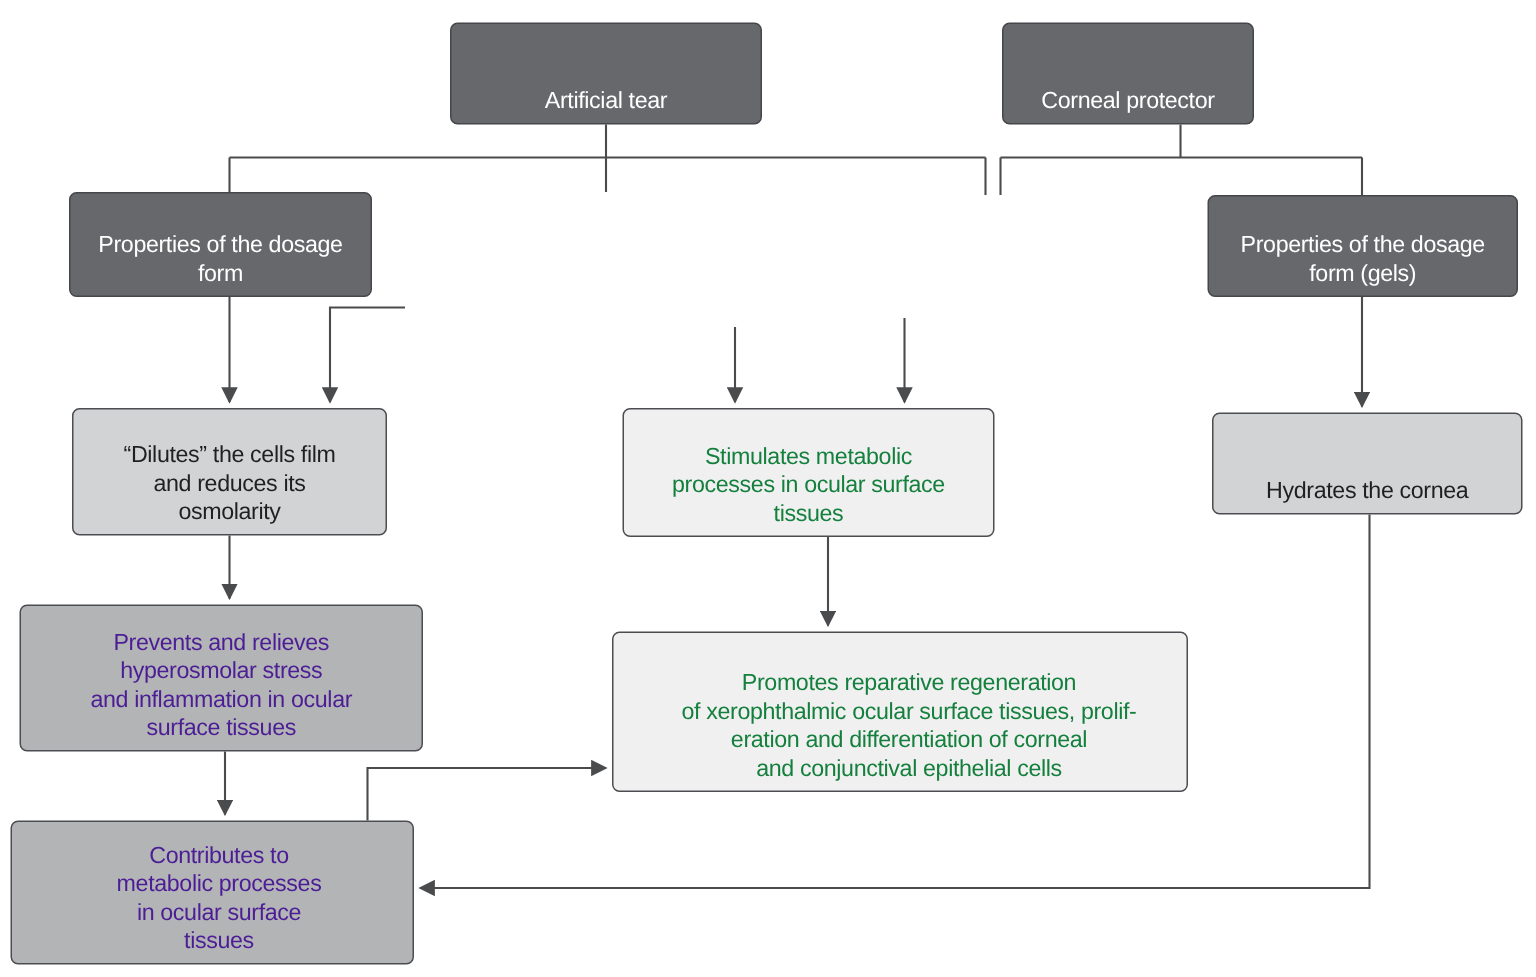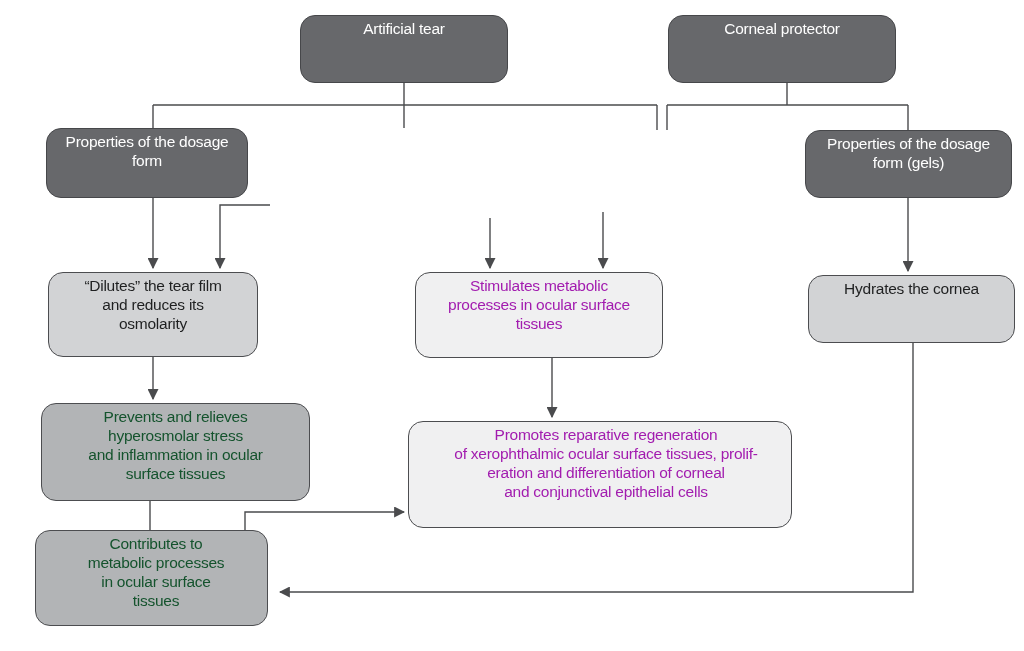--- a/index.html
+++ b/index.html
@@ -6,32 +6,32 @@
   .canvas{
     position:relative;
     width:1024px;height:651px;
     background:#ffffff;
     font-family:"Liberation Sans",sans-serif;
     overflow:hidden;
   }
   svg.wires{position:absolute;left:0;top:0;width:1024px;height:651px;z-index:1;}
   .node{
     position:absolute;z-index:2;
-    display:flex;align-items:flex-start;justify-content:center;
+    display:flex;align-items:flex-end;justify-content:center;
     text-align:center;box-sizing:border-box;
     border:1.4px solid #4c4d50;
-    border-radius:15px;
+    border-radius:5px;
     font-size:15.5px;line-height:1.22;letter-spacing:-0.25px;
     padding:4px 8px;
   }
   .node span{white-space:pre-line;display:block;}
   .dark{background:#67686b;border-color:#46474a;color:#ffffff;}
   .light{background:#d2d3d5;color:#1f2021;}
-  .lighter{background:#f0f0f1;color:#a21caf;}
-  .medium{background:#b2b4b6;color:#14532d;margin-left:28px;}
+  .lighter{background:#f0f0f1;color:#15803d;}
+  .medium{background:#b2b4b6;color:#4c1d95;}
 </style>
 </head>
 <body>
 
 <div class="canvas">
 
   <svg class="wires" viewBox="0 0 1024 651" xmlns="http://www.w3.org/2000/svg">
     <defs>
       <marker id="arrow" viewBox="0 0 10 10" refX="9" refY="5" markerWidth="11" markerHeight="11" orient="auto" markerUnits="userSpaceOnUse">
         <path d="M0,0 L10,5 L0,10 z" fill="#4a4b4d"></path>
@@ -58,38 +58,38 @@
       <path d="M150,501 V543" marker-end="url(#arrow)"></path>
       <path d="M245,547 V512 H404" marker-end="url(#arrow)"></path>
       <path d="M913,343 V592 H280" marker-end="url(#arrow)"></path>
     </g>
   </svg>
 
   <div class="node dark" style="left:300px;top:15px;width:208px;height:68px;">
     <span>Artificial tear</span>
   </div>
 
-  <div class="node dark" style="left:668px;top:15px;width:228px;height:68px;">
+  <div class="node dark" style="left:668px;top:15px;width:168px;height:68px;">
     <span>Corneal protector</span>
   </div>
 
   <div class="node dark" style="left:46px;top:128px;width:202px;height:70px;">
     <span>Properties of the dosage
 form</span>
   </div>
 
 
 
   <div class="node dark" style="left:805px;top:130px;width:207px;height:68px;">
     <span>Properties of the dosage
 form (gels)</span>
   </div>
 
   <div class="node light" style="left:48px;top:272px;width:210px;height:85px;">
-    <span>“Dilutes” the tear film
+    <span>“Dilutes” the cells film
 and reduces its
 osmolarity</span>
   </div>
 
   <div class="node lighter" style="left:415px;top:272px;width:248px;height:86px;">
     <span>Stimulates metabolic
 processes in ocular surface
 tissues</span>
   </div>
 
@@ -104,20 +104,20 @@
 surface tissues</span>
   </div>
 
   <div class="node lighter" style="left:408px;top:421px;width:384px;height:107px;padding-left:20px;">
     <span>Promotes reparative regeneration
 of xerophthalmic ocular surface tissues, prolif-
 eration and differentiation of corneal
 and conjunctival epithelial cells</span>
   </div>
 
-  <div class="node medium" style="left:7px;top:530px;width:233px;height:96px;padding-left:17px;">
+  <div class="node medium" style="left:7px;top:547px;width:269px;height:96px;padding-left:17px;">
     <span>Contributes to
 metabolic processes
 in ocular surface
 tissues</span>
   </div>
 
 </div>
 
 </body></html>

